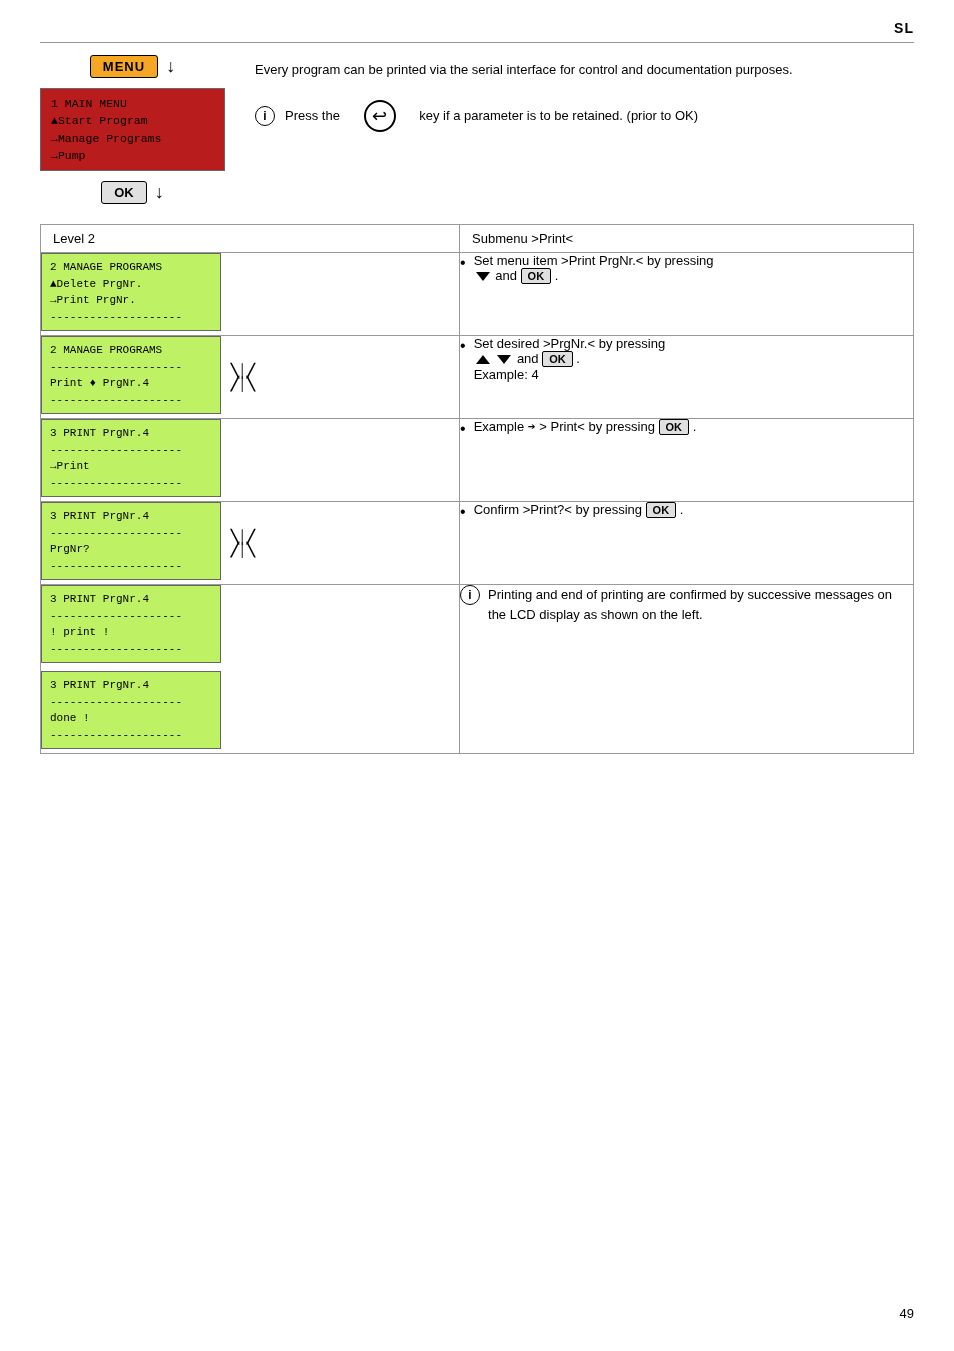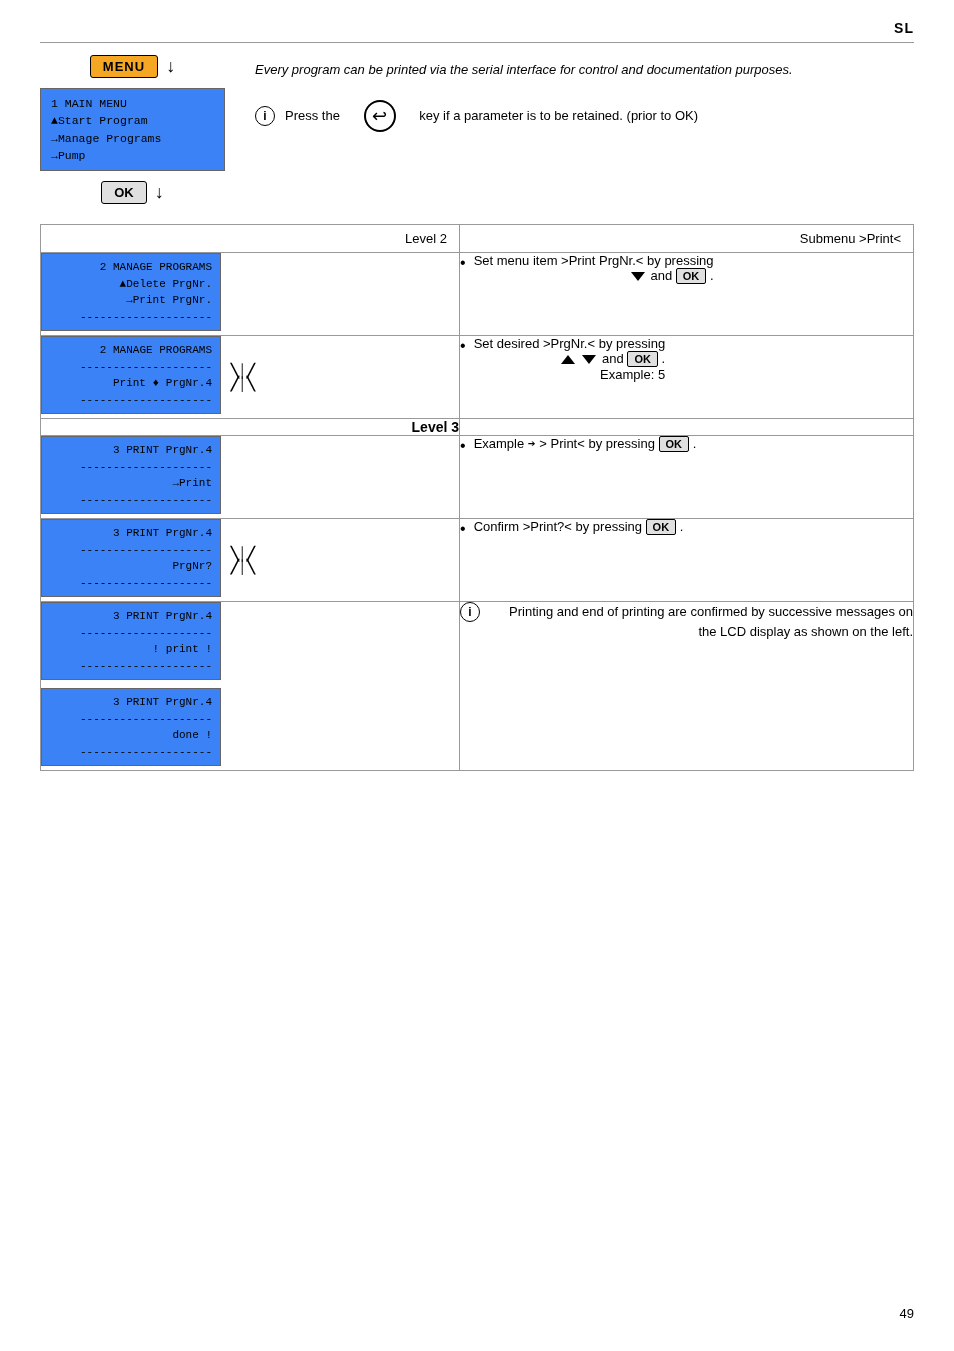--- a/index.html
+++ b/index.html
@@ -70,21 +70,21 @@
     .arrow-down {
       font-size: 18px;
       font-weight: bold;
     }
 
     .lcd-display {
       border: 1px solid #666;
       padding: 6px 10px;
       font-family: 'Courier New', monospace;
       font-size: 11.5px;
-      background: #3b82f6;
+      background: #b91c1c;
       width: 185px;
       line-height: 1.5;
     }
 
     .ok-row {
       display: flex;
       align-items: center;
       gap: 8px;
     }
 
@@ -102,21 +102,20 @@
       flex: 1;
       display: flex;
       flex-direction: column;
       gap: 20px;
       padding-top: 5px;
     }
 
     .intro-text {
       font-size: 13px;
       line-height: 1.5;
-      font-style: italic;
     }
 
     .info-row {
       display: flex;
       align-items: center;
       gap: 10px;
       font-size: 13px;
     }
 
     .info-icon {
@@ -147,21 +146,20 @@
     .main-table {
       width: 100%;
       border-collapse: collapse;
       border: 1px solid #999;
     }
 
     .main-table td, .main-table th {
       border: 1px solid #999;
       padding: 0;
       vertical-align: top;
-      text-align: right;
     }
 
     .col-left {
       width: 48%;
       padding: 10px 12px;
     }
 
     .col-right {
       width: 52%;
       padding: 10px 15px;
@@ -172,21 +170,21 @@
       padding: 6px 12px;
       font-size: 13px;
       font-weight: normal;
     }
 
     .lcd-small {
       border: 1px solid #666;
       padding: 5px 8px;
       font-family: 'Courier New', monospace;
       font-size: 11px;
-      background: #3b82f6;
+      background: #bef264;
       width: 180px;
       line-height: 1.5;
       margin-bottom: 4px;
     }
 
     .bullet-item {
       display: flex;
       gap: 8px;
       align-items: flex-start;
       margin-bottom: 6px;
@@ -365,32 +363,26 @@
       <td class="col-right">
         <div class="bullet-item">
           <span class="bullet-dot">•</span>
           <div>
             <span>Set desired &gt;PrgNr.&lt; by pressing</span><br>
             <span class="arrow-up-tri"></span>
             <span class="arrow-down-tri"></span>
             <span> and </span>
             <span class="inline-btn">OK</span>
             <span> .</span><br>
-            <span>Example: 5</span>
-          </div>
-        </div>
-      </td>
-    </tr>
-
-    <tr>
-      <td class="col-left">
-        <span class="level-label">Level 3</span>
-      </td>
-      <td class="col-right"></td>
-    </tr>
+            <span>Example: 4</span>
+          </div>
+        </div>
+      </td>
+    </tr>
+
 
     <tr>
       <td class="col-left">
         <div class="lcd-small">
           <div>3 PRINT      PrgNr.4</div>
           <div>--------------------</div>
           <div>→Print</div>
           <div>--------------------</div>
         </div>
       </td>

